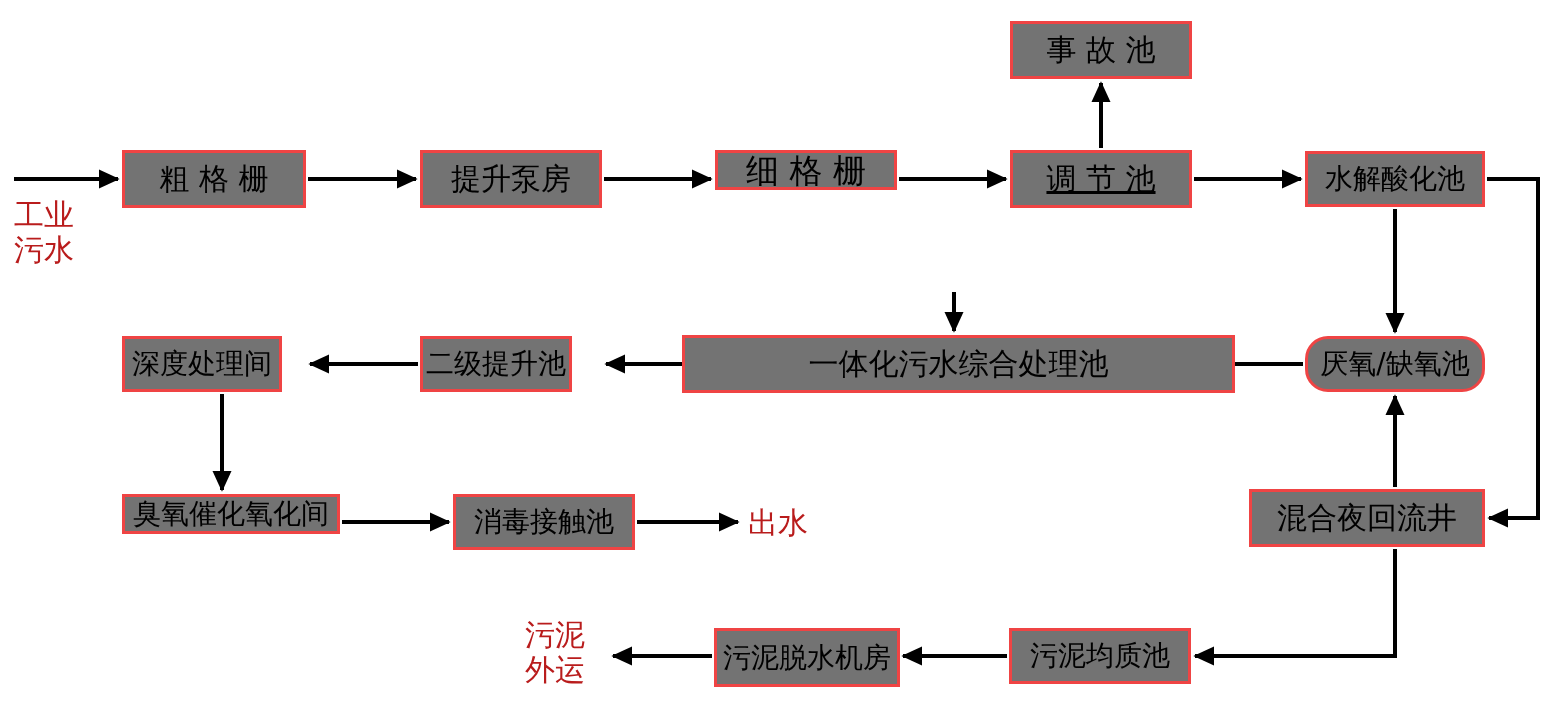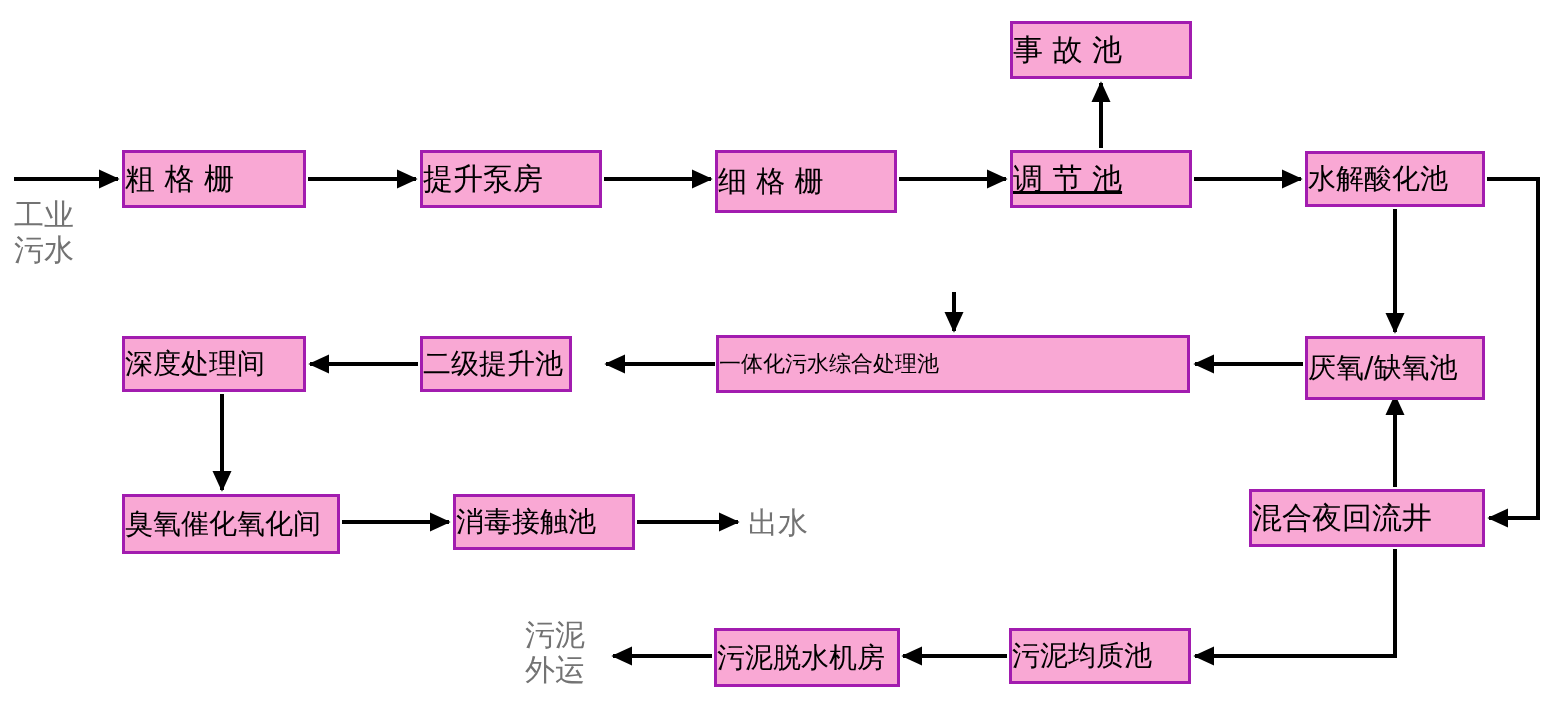--- a/index.html
+++ b/index.html
@@ -18,36 +18,37 @@
   #svg-layer {
     position: absolute;
     left: 0;
     top: 0;
     width: 1559px;
     height: 705px;
   }
   .node {
     position: absolute;
     box-sizing: border-box;
-    border: 3px solid #a21caf;
-    background: #f9a8d4;
+    border: 3px solid #ef4444;
+    background: #737373;
     display: flex;
     align-items: center;
+    justify-content: center;
     color: #000000;
     line-height: 1;
     white-space: nowrap;
     z-index: 5;
   }
   .node-label {
     display: block;
     text-align: center;
   }
   .freetext {
     position: absolute;
-    color: #737373;
+    color: #b91c1c;
     line-height: 1.15;
     white-space: pre-line;
     z-index: 5;
     text-align: left;
   }
 </style>
 </head>
 <body>
 
 <div id="canvas">
@@ -100,45 +101,45 @@
       <path d="M 712 656 L 613 656"></path>
     </g>
   </svg>
 
   <div class="node" style="left:122px;top:150px;width:184px;height:58px;font-size:30px;">
     <span class="node-label">粗 格 栅</span>
   </div>
   <div class="node" style="left:420px;top:150px;width:182px;height:58px;font-size:30px;">
     <span class="node-label">提升泵房</span>
   </div>
-  <div class="node" style="left:715px;top:150px;width:182px;height:63px;font-size:29px;">
+  <div class="node" style="left:715px;top:150px;width:182px;height:40px;font-size:33px;">
     <span class="node-label">细 格 栅</span>
   </div>
   <div class="node" style="left:1010px;top:150px;width:182px;height:58px;font-size:30px;text-decoration:underline;">
     <span class="node-label">调 节 池</span>
   </div>
   <div class="node" style="left:1010px;top:21px;width:182px;height:58px;font-size:30px;">
     <span class="node-label">事 故 池</span>
   </div>
   <div class="node" style="left:1305px;top:151px;width:180px;height:56px;font-size:28px;">
     <span class="node-label">水解酸化池</span>
   </div>
-  <div class="node" style="left:716px;top:335px;width:474px;height:58px;font-size:22px;">
+  <div class="node" style="left:682px;top:335px;width:553px;height:58px;font-size:30px;">
     <span class="node-label">一体化污水综合处理池</span>
   </div>
-  <div class="node" style="left:1305px;top:336px;width:180px;height:64px;font-size:28px;">
+  <div class="node" style="left:1305px;top:336px;width:180px;height:56px;font-size:28px;border-radius:23px;">
     <span class="node-label">厌氧/缺氧池</span>
   </div>
   <div class="node" style="left:420px;top:336px;width:152px;height:56px;font-size:28px;">
     <span class="node-label">二级提升池</span>
   </div>
-  <div class="node" style="left:122px;top:336px;width:184px;height:56px;font-size:28px;">
+  <div class="node" style="left:122px;top:336px;width:160px;height:56px;font-size:28px;">
     <span class="node-label">深度处理间</span>
   </div>
-  <div class="node" style="left:122px;top:494px;width:218px;height:60px;font-size:28px;">
+  <div class="node" style="left:122px;top:494px;width:218px;height:40px;font-size:28px;">
     <span class="node-label">臭氧催化氧化间</span>
   </div>
   <div class="node" style="left:453px;top:494px;width:182px;height:56px;font-size:28px;">
     <span class="node-label">消毒接触池</span>
   </div>
   <div class="node" style="left:1249px;top:489px;width:236px;height:58px;font-size:30px;">
     <span class="node-label">混合夜回流井</span>
   </div>
   <div class="node" style="left:1009px;top:628px;width:182px;height:56px;font-size:28px;">
     <span class="node-label">污泥均质池</span>

